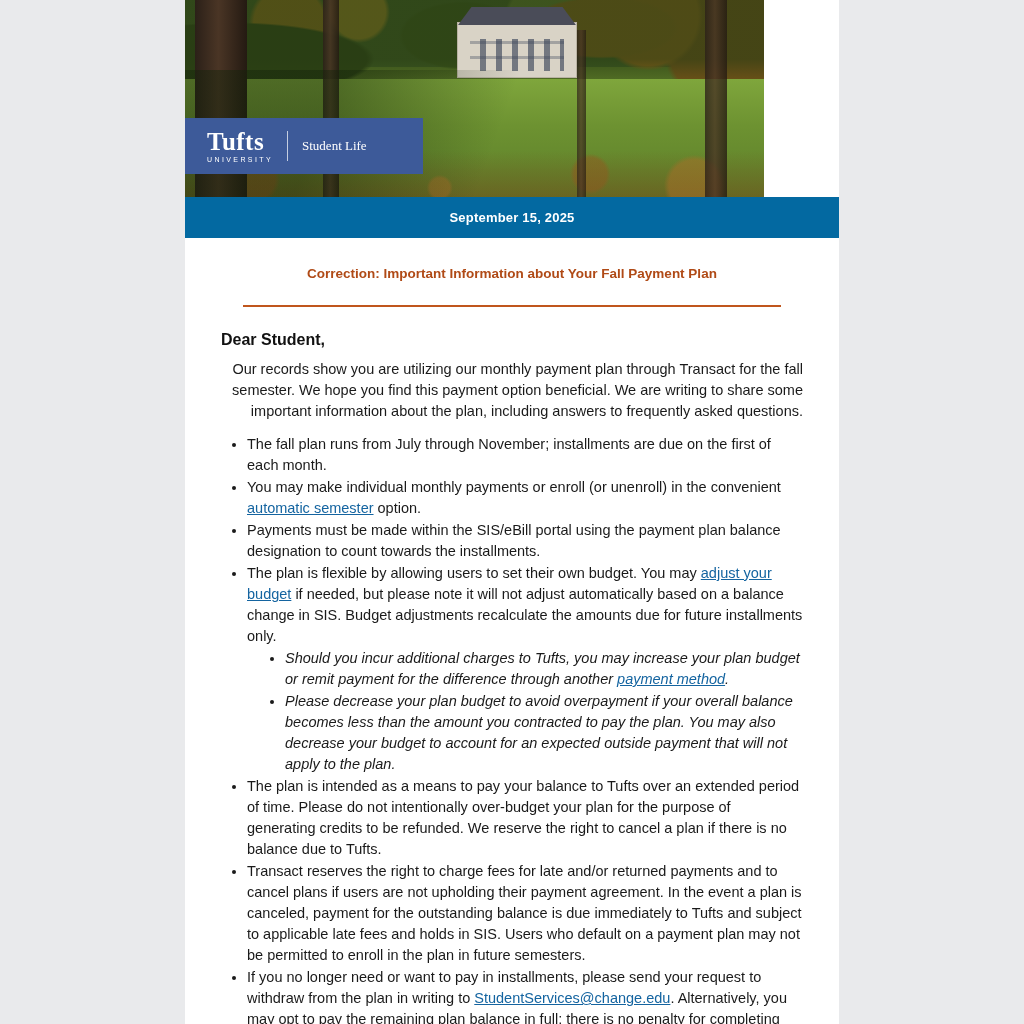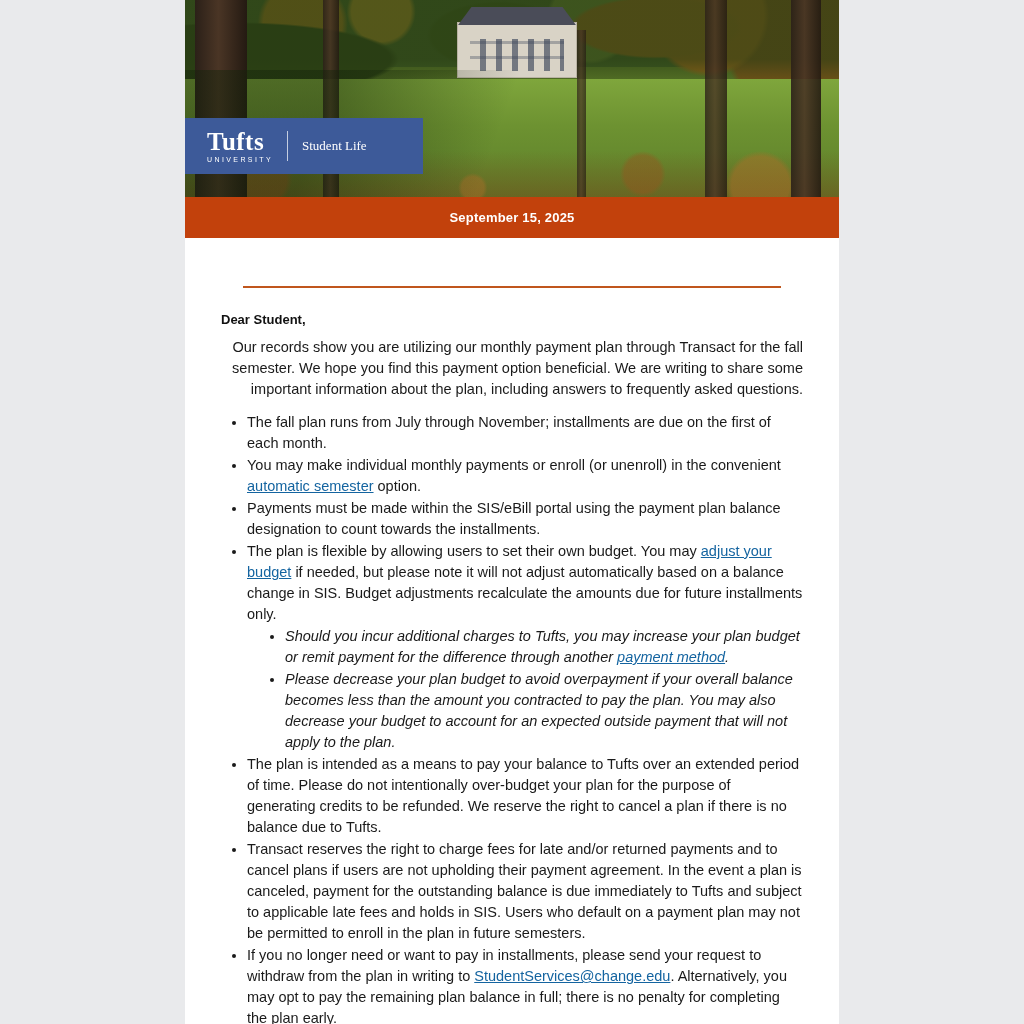--- a/index.html
+++ b/index.html
@@ -18,21 +18,21 @@
   }
   .email {
     width: 654px;
     background: #ffffff;
     position: relative;
   }
 
   
   .hero {
     position: relative;
-    width: 654px;
+    width: 579px;
     height: 197px;
     overflow: hidden;
     background: #3b6b2c;
   }
   .hero-sky {
     position: absolute; inset: 0;
     background:
       radial-gradient(circle at 18% 12%, #c98a1f 0 7%, transparent 8%),
       radial-gradient(circle at 30% 6%, #d8a72c 0 6%, transparent 7%),
       radial-gradient(circle at 62% 10%, #7c9a3a 0 9%, transparent 10%),
@@ -125,21 +125,21 @@
     margin: 0 14px;
   }
   .logo-sub {
     color: #fff;
     font-size: 13px;
     font-family: "Liberation Serif", serif;
   }
 
   
   .date-bar {
-    background: #c2410c;
+    background: #0369a1;
     color: #ffffff;
     text-align: center;
     font-size: 13px;
     font-weight: 700;
     padding: 13px 0;
     letter-spacing: .2px;
   }
 
   
   .body-wrap { padding: 24px 36px 30px 36px; }
@@ -149,21 +149,21 @@
     font-weight: 700;
     text-align: center;
     margin: 4px 0 0 0;
   }
   .rule {
     height: 2px;
     background: #c0561d;
     margin: 24px 22px 24px 22px;
   }
   .salutation {
-    font-size: 13px;
+    font-size: 16px;
     font-weight: 700;
     color: #111;
     margin: 0 0 10px 0;
   }
   p.intro {
     font-size: 14.5px;
     line-height: 21px;
     color: #1a1a1a;
     margin: 0 0 12px 0;
     text-align: right;
@@ -214,20 +214,21 @@
         <div class="logo-divider"></div>
         <div class="logo-sub">Student Life</div>
       </div>
     </div>
 
     <div class="date-bar">
       <span>September 15, 2025</span>
     </div>
 
     <div class="body-wrap">
+      <div class="headline">Correction: Important Information about Your Fall Payment Plan</div>
       <div class="rule"></div>
       <div class="salutation">Dear Student,</div>
       <p class="intro">Our records show you are utilizing our monthly payment plan through Transact for the fall semester. We hope you find this payment option beneficial. We are writing to share some important information about the plan, including answers to frequently asked questions.</p>
       <ul class="bullets" id="bullet-list">
           <li><span>The fall plan runs from July through November; installments are due on the first of each month.</span></li>
           <li><span>You may make individual monthly payments or enroll (or unenroll) in the convenient </span><a class="link" href="#">automatic semester</a><span> option.</span></li>
           <li><span>Payments must be made within the SIS/eBill portal using the payment plan balance designation to count towards the installments.</span></li>
           <li><span>The plan is flexible by allowing users to set their own budget. You may </span><a class="link" href="#">adjust your budget</a><span> if needed, but please note it will not adjust automatically based on a balance change in SIS. Budget adjustments recalculate the amounts due for future installments only.</span><ul class="sub">
               <li><span>Should you incur additional charges to Tufts, you may increase your plan budget or remit payment for the difference through another </span><a class="link" href="#">payment method</a><span>.</span></li>
               <li><span>Please decrease your plan budget to avoid overpayment if your overall balance becomes less than the amount you contracted to pay the plan. You may also decrease your budget to account for an expected outside payment that will not apply to the plan.</span></li>

